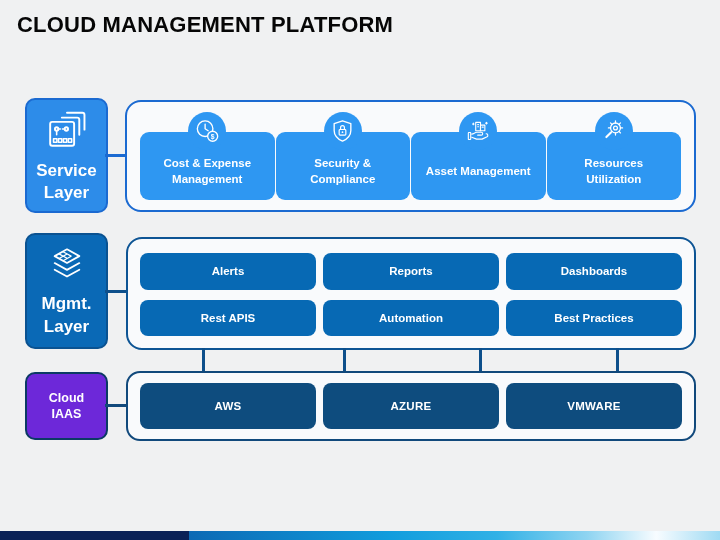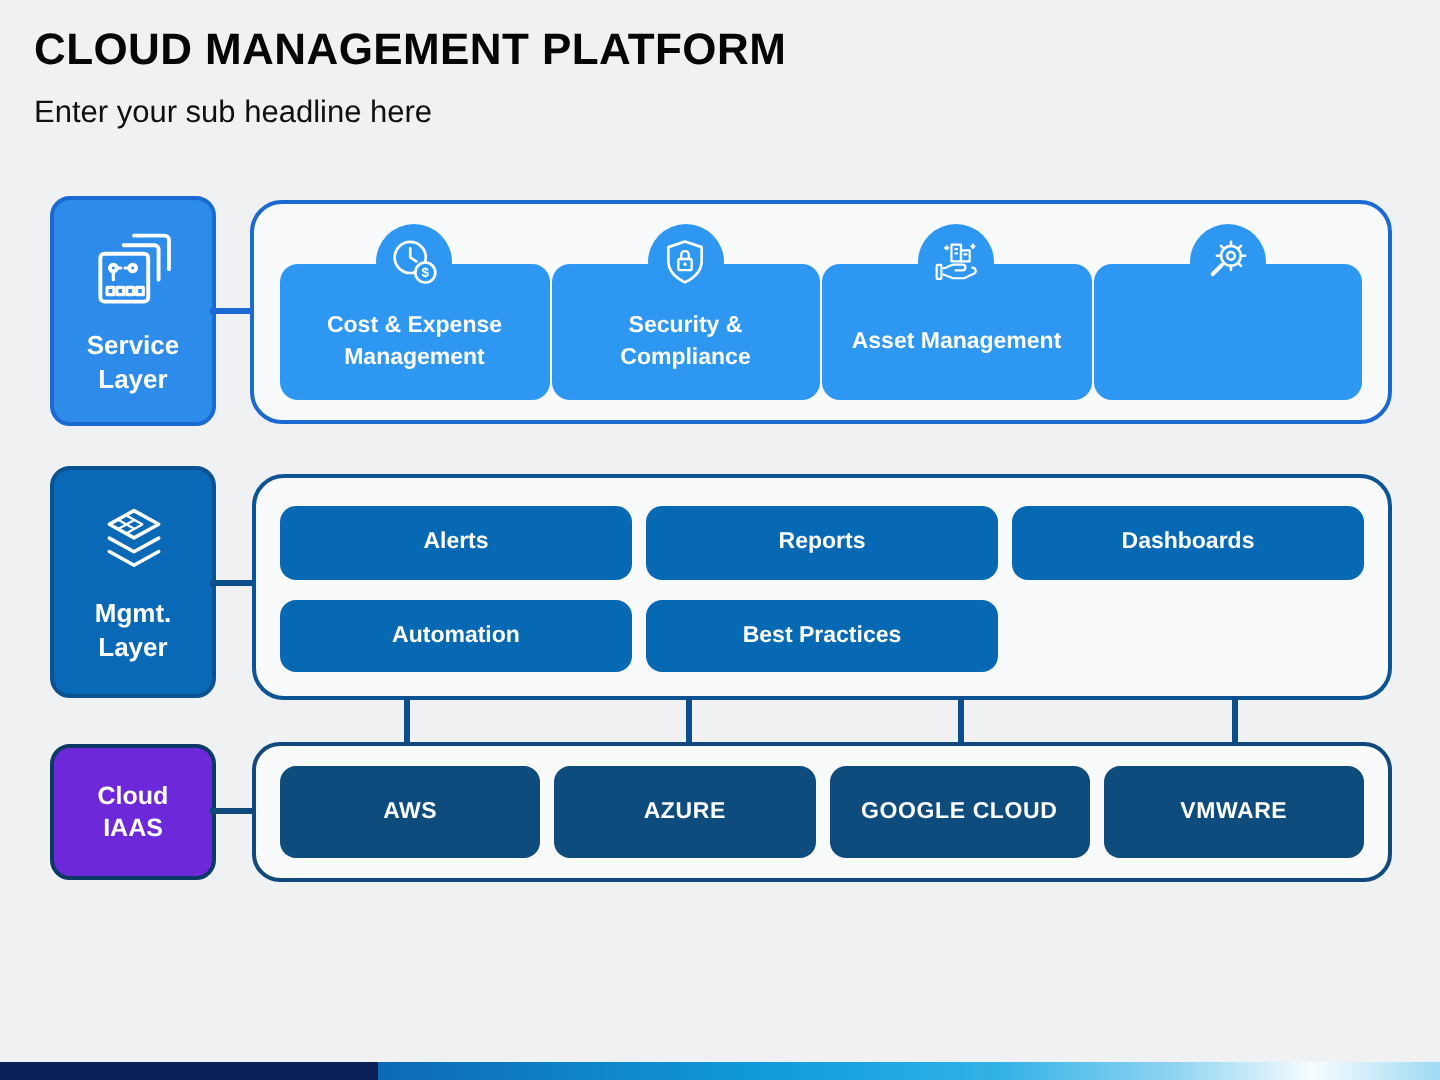--- a/index.html
+++ b/index.html
@@ -12,21 +12,21 @@
 
   
   .slide-title { left:17px; top:12px; margin:0; font-size:22px; font-weight:bold;
     color:#060606; letter-spacing:.2px; }
   .slide-subtitle { left:17px; top:48px; margin:0; font-size:15.5px; color:#101010; }
 
   
   .layer-box { display:flex; flex-direction:column; align-items:center;
     justify-content:center; gap:9px; border-radius:10px; color:#fff;
     text-align:center; }
-  .layer-label { font-weight:bold; font-size:13px; line-height:1.3; padding:0 13px; }
+  .layer-label { font-weight:bold; font-size:17px; line-height:1.3; padding:0 13px; }
   .box-service { left:25px; top:98px;  width:83px; height:115px; background:#2d8ce9; border:2px solid #1b6ad1; box-sizing:border-box; }
   .box-mgmt    { left:25px; top:233px; width:83px; height:116px; background:#0a69b6; border:2px solid #0a5291; box-sizing:border-box; }
   .box-iaas    { left:25px; top:372px; width:83px; height:68px;  background:#6d28d9; border:2px solid #0b3a64; box-sizing:border-box; }
   .box-iaas .layer-label { font-size:12.5px; }
 
   
   .h-conn { height:3px; }
   .conn-service { left:105px; top:154px; width:22px; background:#1b6ad1; }
   .conn-mgmt    { left:105px; top:290px; width:23px; background:#0d4f8b; }
   .conn-iaas    { left:105px; top:404px; width:23px; background:#11497c; }
@@ -69,21 +69,20 @@
     background:linear-gradient(90deg,#0c69b4 0%,#119ddd 38%,#31b1e6 58%,#8fd4f1 75%,#f7fcff 88%,#9fdaf3 100%); }
 
   svg { display:block; }
 </style>
 </head>
 <body>
 
 <div class="slide">
 
   <h1 class="abs slide-title">CLOUD MANAGEMENT PLATFORM</h1>
-  <p class="abs slide-subtitle">Enter your sub headline here</p>
 
   <div class="abs layer-box box-service">
     <svg viewBox="0 0 34 34" width="44" height="44">
       <g fill="none" stroke="#fff" stroke-width="1.5" stroke-linecap="round" stroke-linejoin="round">
         <path d="M30.5 17.5 V6.1 a1.6 1.6 0 0 0 -1.6 -1.6 H17"></path>
         <path d="M26.5 21.5 V9.8 a1.6 1.6 0 0 0 -1.6 -1.6 H13"></path>
         <rect x="4" y="11.5" width="18.5" height="18.5" rx="1.6"></rect>
         <circle cx="9" cy="17" r="1.3"></circle>
         <circle cx="16.5" cy="17" r="1.3"></circle>
         <path d="M10.3 17 h4.9" stroke-dasharray="1.6 1.6" stroke-width="1.2"></path>
@@ -151,20 +150,21 @@
         <div class="svc-circle">
           <svg viewBox="0 0 34 34" width="27" height="27">
             <g fill="none" stroke="#fff" stroke-width="1.6" stroke-linecap="round" stroke-linejoin="round">
               <circle cx="19.5" cy="12.5" r="6.2"></circle>
               <circle cx="19.5" cy="12.5" r="2.4"></circle>
               <path d="M19.5 3.6 v2.7 M19.5 18.7 v2.7 M28.4 12.5 h-2.7 M13.3 12.5 h-2.7 M25.8 6.2 l-1.9 1.9 M15.1 16.9 l-1.9 1.9 M25.8 18.8 l-1.9 -1.9 M15.1 8.1 l-1.9 -1.9"></path>
               <path d="M13.5 18.5 L8 24" stroke-width="2.6"></path>
             </g>
           </svg>
         </div>
+        <span>Resources Utilization</span>
       </div>
 
     </div>
   </div>
 
   <div class="abs layer-box box-mgmt">
     <svg viewBox="0 0 34 34" width="40" height="40">
       <g fill="none" stroke="#fff" stroke-width="1.5" stroke-linecap="round" stroke-linejoin="round">
         <path d="M17 4.5 l10.5 5.8 L17 16.1 L6.5 10.3 Z"></path>
         <path d="M10.2 8.4 l6.9 3.8 M13.6 6.5 l6.9 3.8 M13.7 14.2 l6.8 -3.8 M10.3 12.3 l6.8 -3.8" stroke-width="1"></path>
@@ -175,41 +175,41 @@
     <div class="layer-label">Mgmt. Layer</div>
   </div>
 
   <div class="abs h-conn conn-mgmt"></div>
 
   <div class="abs container cont-mgmt">
     <div class="mgmt-grid">
       <div class="mgmt-btn">Alerts</div>
       <div class="mgmt-btn">Reports</div>
       <div class="mgmt-btn">Dashboards</div>
+      <div class="mgmt-btn">Rest APIS</div>
       <div class="mgmt-btn">Automation</div>
       <div class="mgmt-btn">Best Practices</div>
     </div>
   </div>
 
   <div class="abs v-conn vc1"></div>
   <div class="abs v-conn vc2"></div>
   <div class="abs v-conn vc3"></div>
   <div class="abs v-conn vc4"></div>
 
   <div class="abs layer-box box-iaas">
     <div class="layer-label">Cloud IAAS</div>
   </div>
 
   <div class="abs h-conn conn-iaas"></div>
 
   <div class="abs container cont-iaas">
     <div class="iaas-row">
       <div class="iaas-btn">AWS</div>
       <div class="iaas-btn">AZURE</div>
-      <div class="iaas-btn">GOOGLE CLOUD</div>
       <div class="iaas-btn">VMWARE</div>
     </div>
   </div>
 
   <div class="abs footer-navy"></div>
   <div class="abs footer-grad"></div>
 
 </div>
 
 </body></html>

